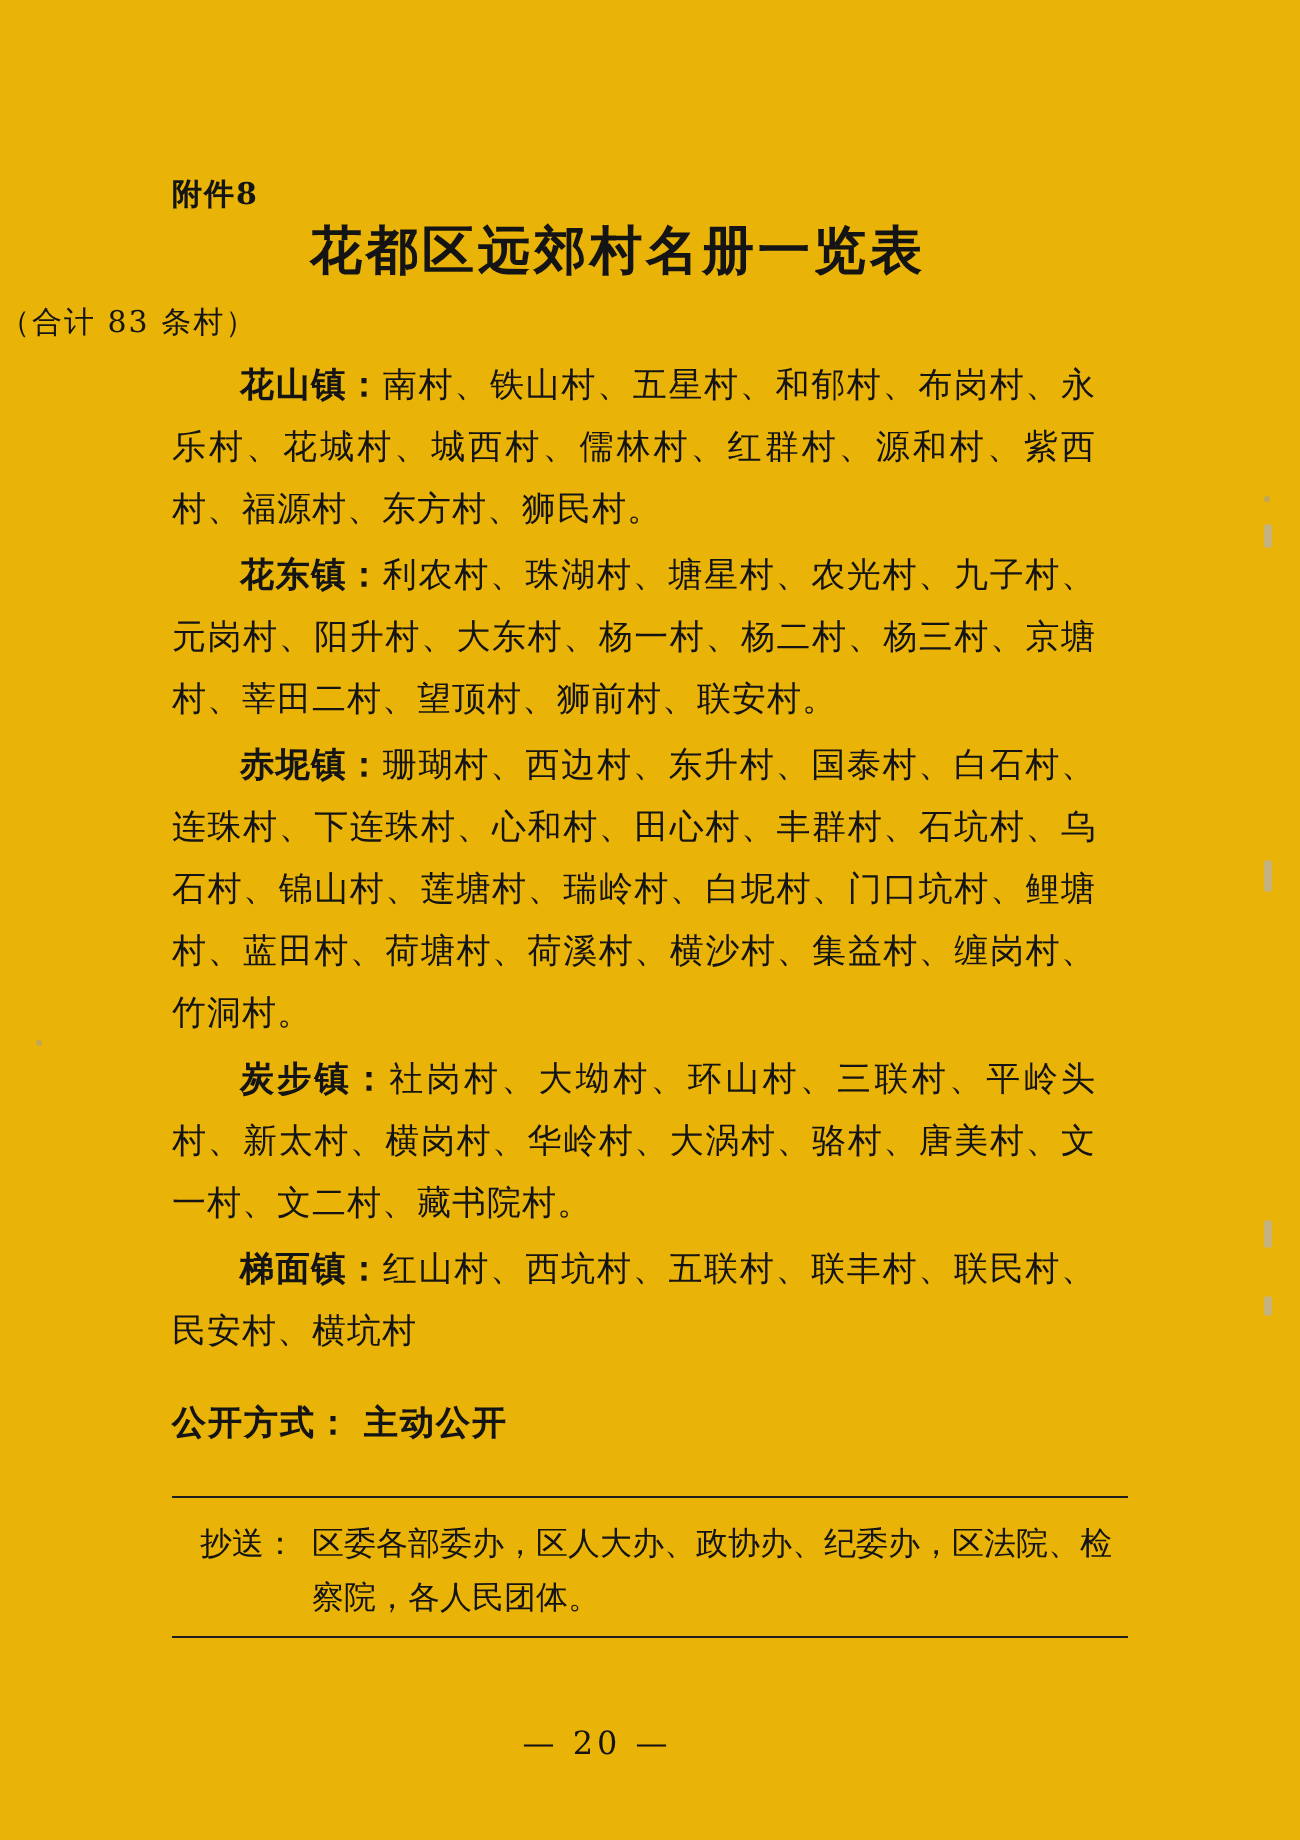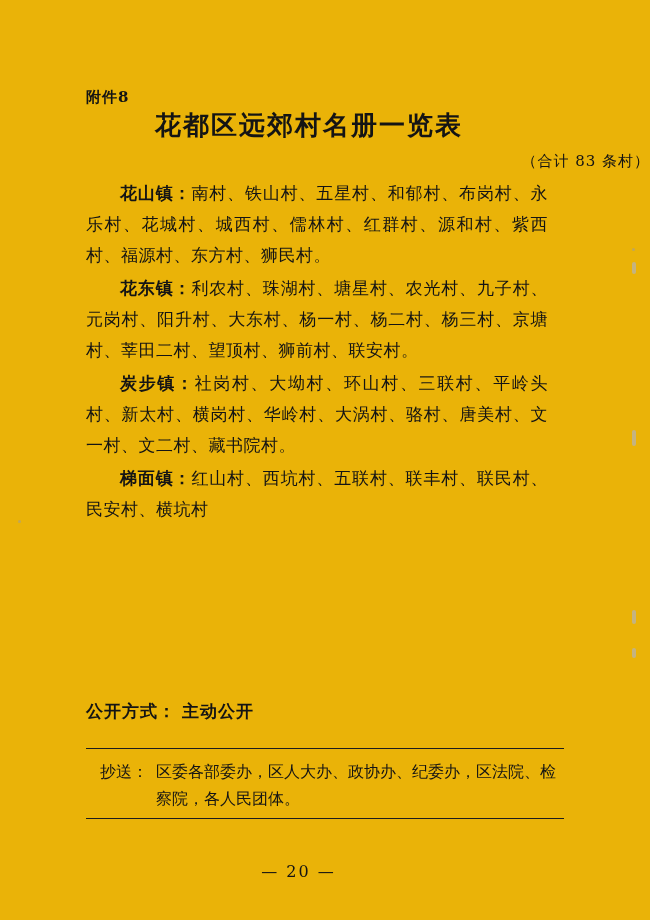--- a/index.html
+++ b/index.html
@@ -39,21 +39,21 @@
     text-align: center;
     font-size: 26px;
     font-weight: bold;
     letter-spacing: 2px;
   }
   .doc-subtitle {
     position: absolute;
     left: 0;
     top: 152px;
     width: 650px;
-    text-align: right;
+    text-align: left;
     font-size: 15px;
     letter-spacing: 1px;
   }
   .body-block {
     position: absolute;
     left: 86px;
     top: 178px;
     width: 478px;
   }
   .para {
@@ -150,20 +150,23 @@
   <div class="doc-subtitle">（合计 83 条村）</div>
 
   <div class="body-block">
     <p class="para">
       <span class="town">花山镇：</span><span>南村、铁山村、五星村、和郁村、布岗村、永乐村、花城村、城西村、儒林村、红群村、源和村、紫西村、福源村、东方村、狮民村。</span>
     </p>
     <p class="para">
       <span class="town">花东镇：</span><span>利农村、珠湖村、塘星村、农光村、九子村、元岗村、阳升村、大东村、杨一村、杨二村、杨三村、京塘村、莘田二村、望顶村、狮前村、联安村。</span>
     </p>
     <p class="para">
+      <span class="town">赤坭镇：</span><span>珊瑚村、西边村、东升村、国泰村、白石村、连珠村、下连珠村、心和村、田心村、丰群村、石坑村、乌石村、锦山村、莲塘村、瑞岭村、白坭村、门口坑村、鲤塘村、蓝田村、荷塘村、荷溪村、横沙村、集益村、缠岗村、竹洞村。</span>
+    </p>
+    <p class="para">
       <span class="town">炭步镇：</span><span>社岗村、大坳村、环山村、三联村、平岭头村、新太村、横岗村、华岭村、大涡村、骆村、唐美村、文一村、文二村、藏书院村。</span>
     </p>
     <p class="para">
       <span class="town">梯面镇：</span><span>红山村、西坑村、五联村、联丰村、联民村、民安村、横坑村</span>
     </p>
   </div>
 
   <div class="disclosure">
     <span>公开方式：</span><span class="value">主动公开</span>
   </div>

